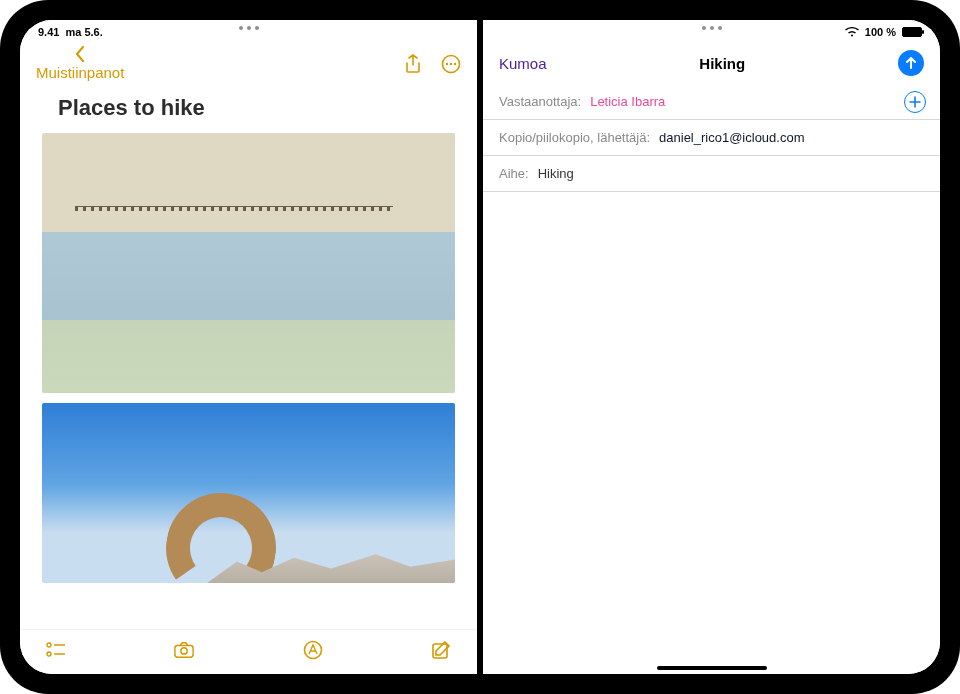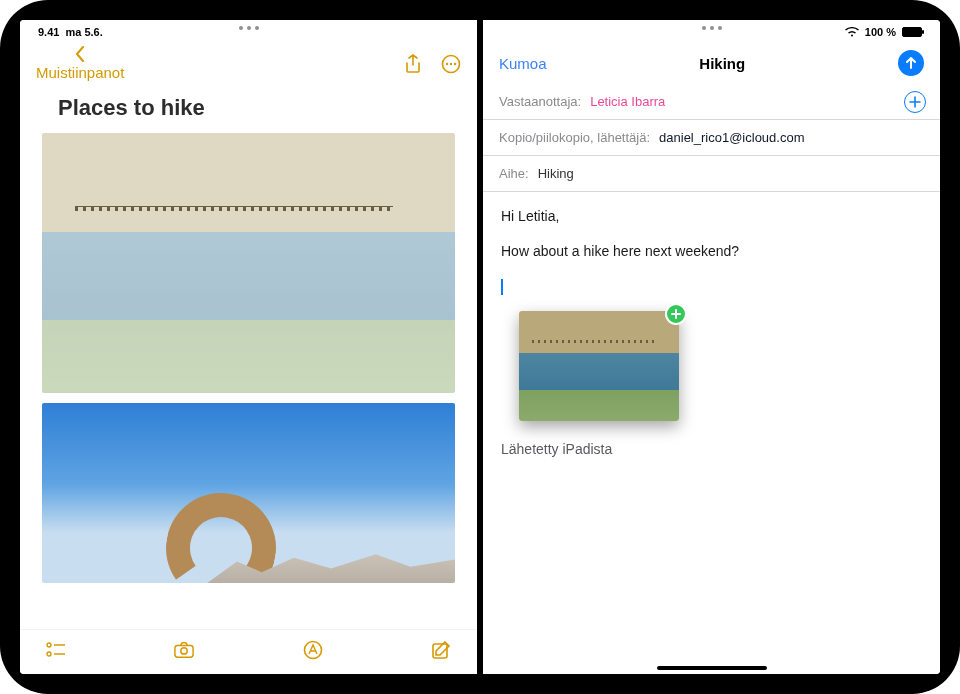--- a/index.html
+++ b/index.html
@@ -15,21 +15,21 @@
     height: 694px;
     background: #000;
     border-radius: 48px;
     padding: 20px;
     position: relative;
   }
   .screen {
     width: 100%;
     height: 100%;
     background: #fff;
-    border-radius: 4px;
+    border-radius: 32px;
     overflow: hidden;
     position: relative;
     display: flex;
   }
   .status-bar-left, .status-bar-right {
     position: absolute;
     top: 6px;
     font-size: 11px;
     font-weight: 600;
     display: flex;
@@ -145,21 +145,21 @@
     display:flex; justify-content:space-between; align-items:center;
     color:#d69a00;
     border-top: 0.5px solid rgba(0,0,0,0.05);
   }
 
   
   .mail-head {
     padding: 30px 16px 8px 16px;
     display:flex; align-items:center; justify-content:space-between;
   }
-  .mail-head .cancel { color:#3b82f6; font-size:15px; }
+  .mail-head .cancel { color:#4c1d95; font-size:15px; }
   .mail-head .title { font-weight:600; font-size:15px; }
   .send-btn {
     width:26px; height:26px; border-radius:50%; background:#0a7cff;
     display:flex; align-items:center; justify-content:center;
   }
   .field {
     border-bottom: 0.5px solid #d8d8dc;
     padding: 10px 16px;
     font-size: 13px;
     display:flex; align-items:center; gap:9px;
@@ -331,32 +331,19 @@
         </div>
         <div class="field">
           <span class="label">Kopio/piilokopio, lähettäjä:</span>
           <span class="val" style="color:#0f172a">daniel_rico1@icloud.com</span>
         </div>
         <div class="field">
           <span class="label">Aihe:</span>
           <span class="val">Hiking</span>
         </div>
 
-        <div class="mail-body">
-          <p>Hi Letitia,</p>
-          <p>How about a hike here next weekend?</p>
-          <p><span class="cursor"></span></p>
-          <div class="drag-thumb">
-            <div class="drag-badge">
-              <svg width="10" height="10" viewBox="0 0 10 10">
-                  <path d="M5 1v8M1 5h8" stroke="#fff" stroke-width="2" stroke-linecap="round"></path>
-                </svg>
-            </div>
-          </div>
-          <div class="signature">Lähetetty iPadista</div>
-        </div>
 
         <div class="home-ind"></div>
       </div>
 
     </div>
   </div>
 </div>
 
 </body></html>

